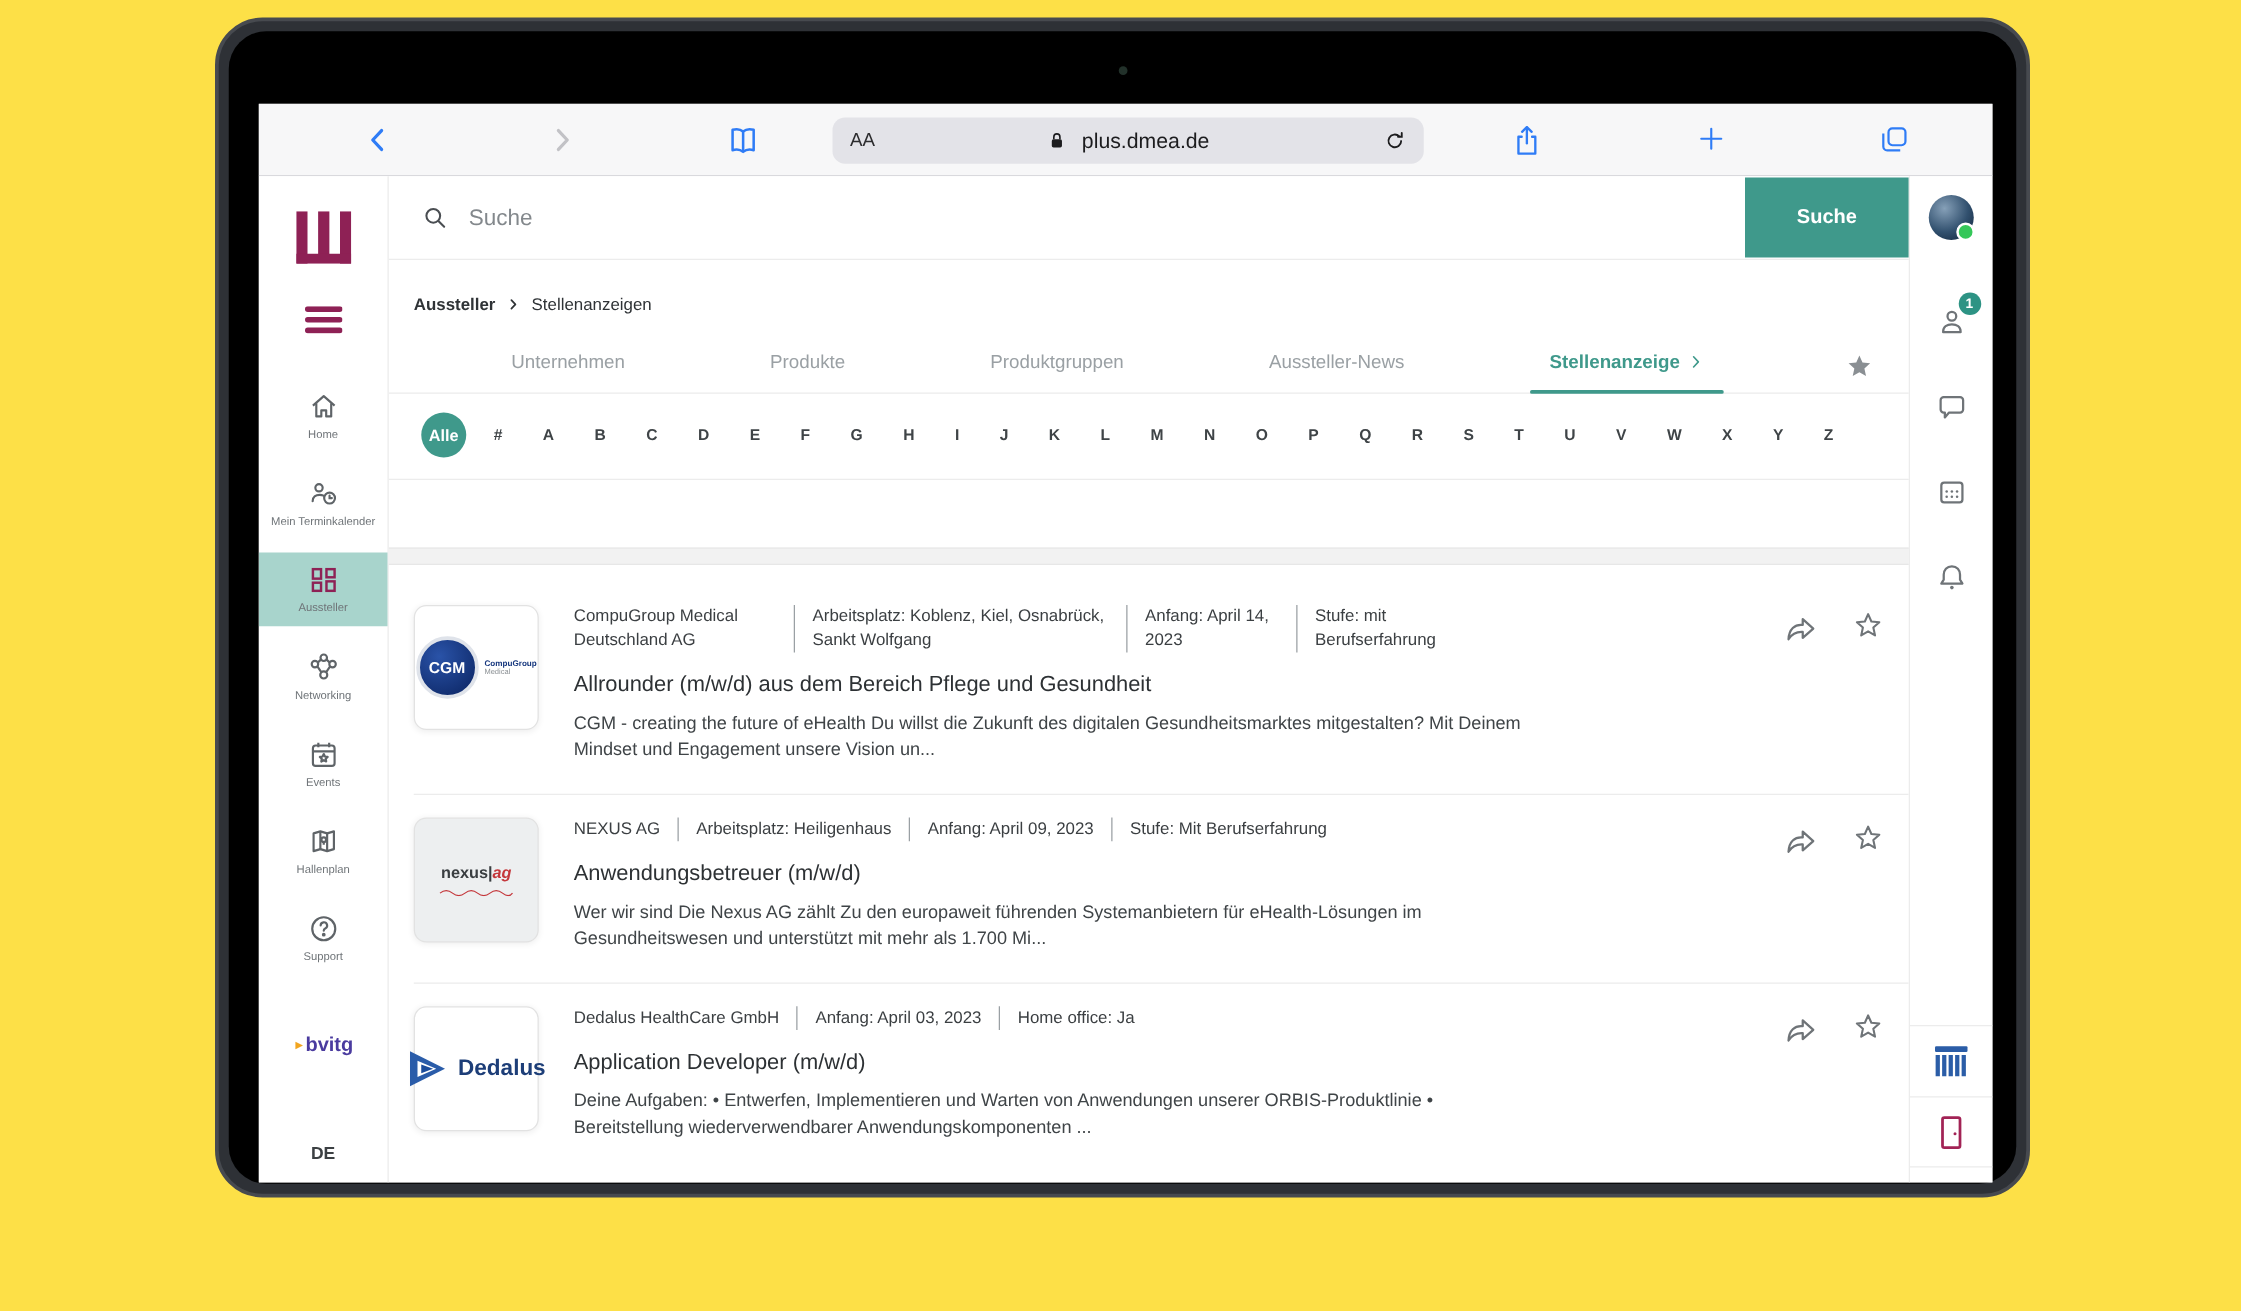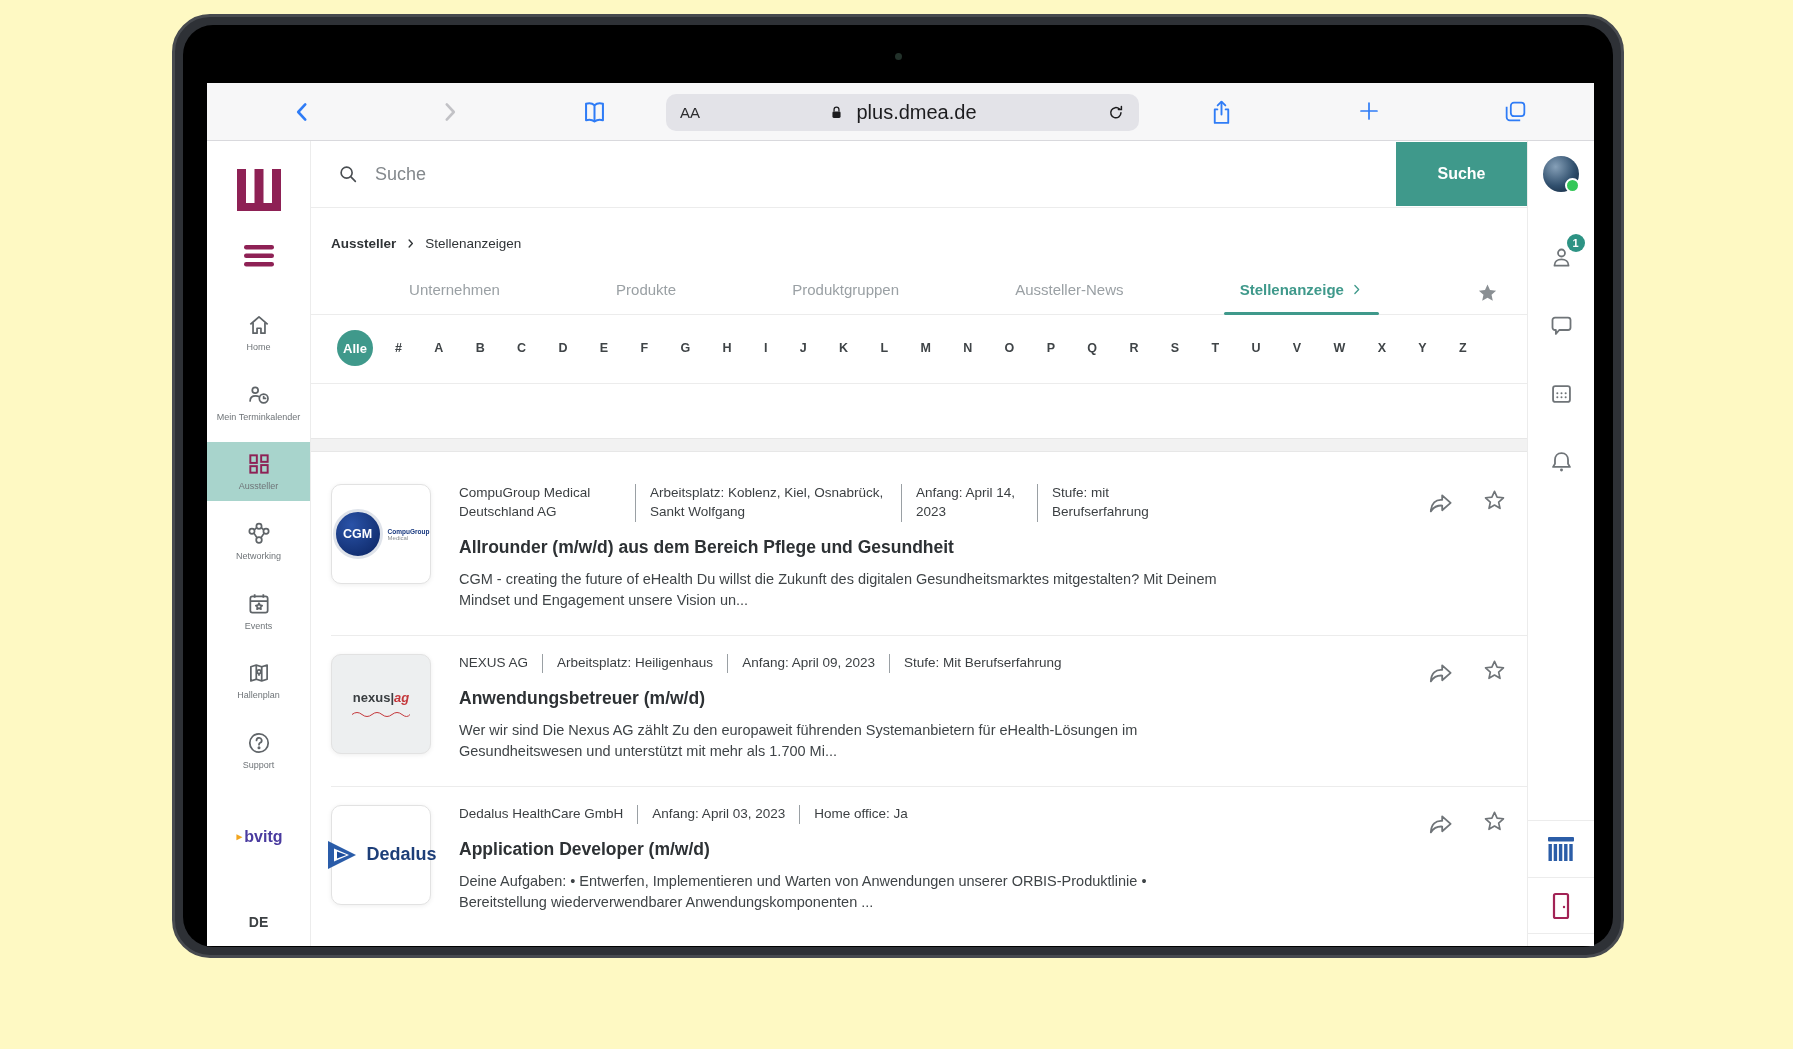--- a/index.html
+++ b/index.html
@@ -1,17 +1,17 @@
 <!DOCTYPE html>
 <html><head>
 <meta charset="utf-8">
 <style>
   * { margin:0; padding:0; box-sizing:border-box; }
   body { background:#ffffff; font-family:"Liberation Sans", sans-serif; }
-  .stage { position:relative; width:1793px; height:1049px; background:#fef9c3; overflow:hidden; }
+  .stage { position:relative; width:1793px; height:1049px; background:#fde047; overflow:hidden; }
 
   
   .lid { position:absolute; left:172px; top:14px; width:1452px; height:944px;
          background:#2e3136; border:3px solid #474a4f; border-radius:38px; }
   .bezel { position:absolute; inset:8px; background:#000; border-radius:30px; }
   .camera { position:absolute; top:28px; left:50%; width:7px; height:7px; margin-left:-3px;
             border-radius:50%; background:#22312a; }
   .base { position:absolute; left:65px; top:956px; width:1664px; height:64px;
           background:linear-gradient(#eceoe0,#e8e9eb 6%,#c9cbce 55%,#9fa1a5 90%,#808388);
           border-radius:6px 6px 26px 26px; box-shadow:0 4px 6px rgba(0,0,0,.25); }
@@ -24,21 +24,21 @@
   .screen { position:absolute; left:24px; top:58px; width:1387px; height:863px;
             background:#fff; overflow:hidden; color:#3f4447; }
 
   
   .chrome { position:relative; height:58px; background:#f7f7f8; border-bottom:1px solid #d9d9dd; }
   .chrome .tool { position:absolute; top:16px; display:inline-flex; }
   .url-pill { position:absolute; left:459px; top:11px; width:473px; height:37px;
               background:#e3e3e8; border-radius:10px; display:flex; align-items:center; padding:0 14px; }
   .reader-aa { font-size:15px; color:#2c2c2e; }
   .url-center { flex:1; display:flex; align-items:center; justify-content:center; gap:13px;
-                font-size:20px; color:#1c1c1e;text-align:center; }
+                font-size:17px; color:#1c1c1e;text-align:center; }
 
   
   .app { position:absolute; top:58px; left:0; right:0; bottom:0; display:flex; background:#fff; }
 
   
   .lsidebar { width:104px; border-right:1px solid #ececec; position:relative;
               display:flex; flex-direction:column; align-items:center; flex:none; }
   .logo-w { margin-top:28px; }
   .hamburger { margin-top:34px; cursor:pointer; }
   .nav { margin-top:36px; width:100%; display:flex; flex-direction:column; }
@@ -92,21 +92,21 @@
   .listing:last-child { border-bottom:none; }
   .logo-card { width:100px; height:100px; border:1px solid #e2e2e2; border-radius:10px; background:#fff;
                box-shadow:0 1px 5px rgba(0,0,0,.07); margin-right:28px; flex:none;
                display:flex; flex-direction:column; align-items:center; justify-content:center; }
   .logo-card.gray { background:#edeff0; }
   .listing-body { flex:1; max-width:772px; }
   .meta { display:flex; font-size:13.5px; color:#3b3f42; line-height:1.4; }
   .meta-item { flex:none; }
   .meta-item + .meta-item { border-left:1.5px solid #9aa0a4; padding-left:14px; margin-left:14px; }
   .w1 { width:162px; } .w2 { width:252px; } .w3 { width:122px; } .w4 { width:150px; }
-  .job-title { font-size:17.5px; font-weight:bold; color:#2d3134; margin-top:15px; cursor:pointer; }
+  .job-title { font-size:17.5px; font-weight:normal; color:#2d3134; margin-top:15px; cursor:pointer; }
   .job-desc { font-size:14.5px; color:#3f4447; margin-top:11px; line-height:1.45; max-width:764px; }
   .listing-actions { position:absolute; top:22px; right:20px; display:flex; gap:28px; }
   .listing-actions span { cursor:pointer; display:flex; }
 
   
   .cgm-wrap { display:flex; align-items:center; gap:5px; }
   .cgm-circle { width:50px; height:50px; border-radius:50%; background:radial-gradient(circle at 35% 30%, #2a53a8, #122f72 75%);
                 border:3px solid #dfe3ea; color:#fff; font-size:12.5px; font-weight:bold; 
                 display:flex; align-items:center; justify-content:center; }
   .cgm-text { display:flex; flex-direction:column; }

